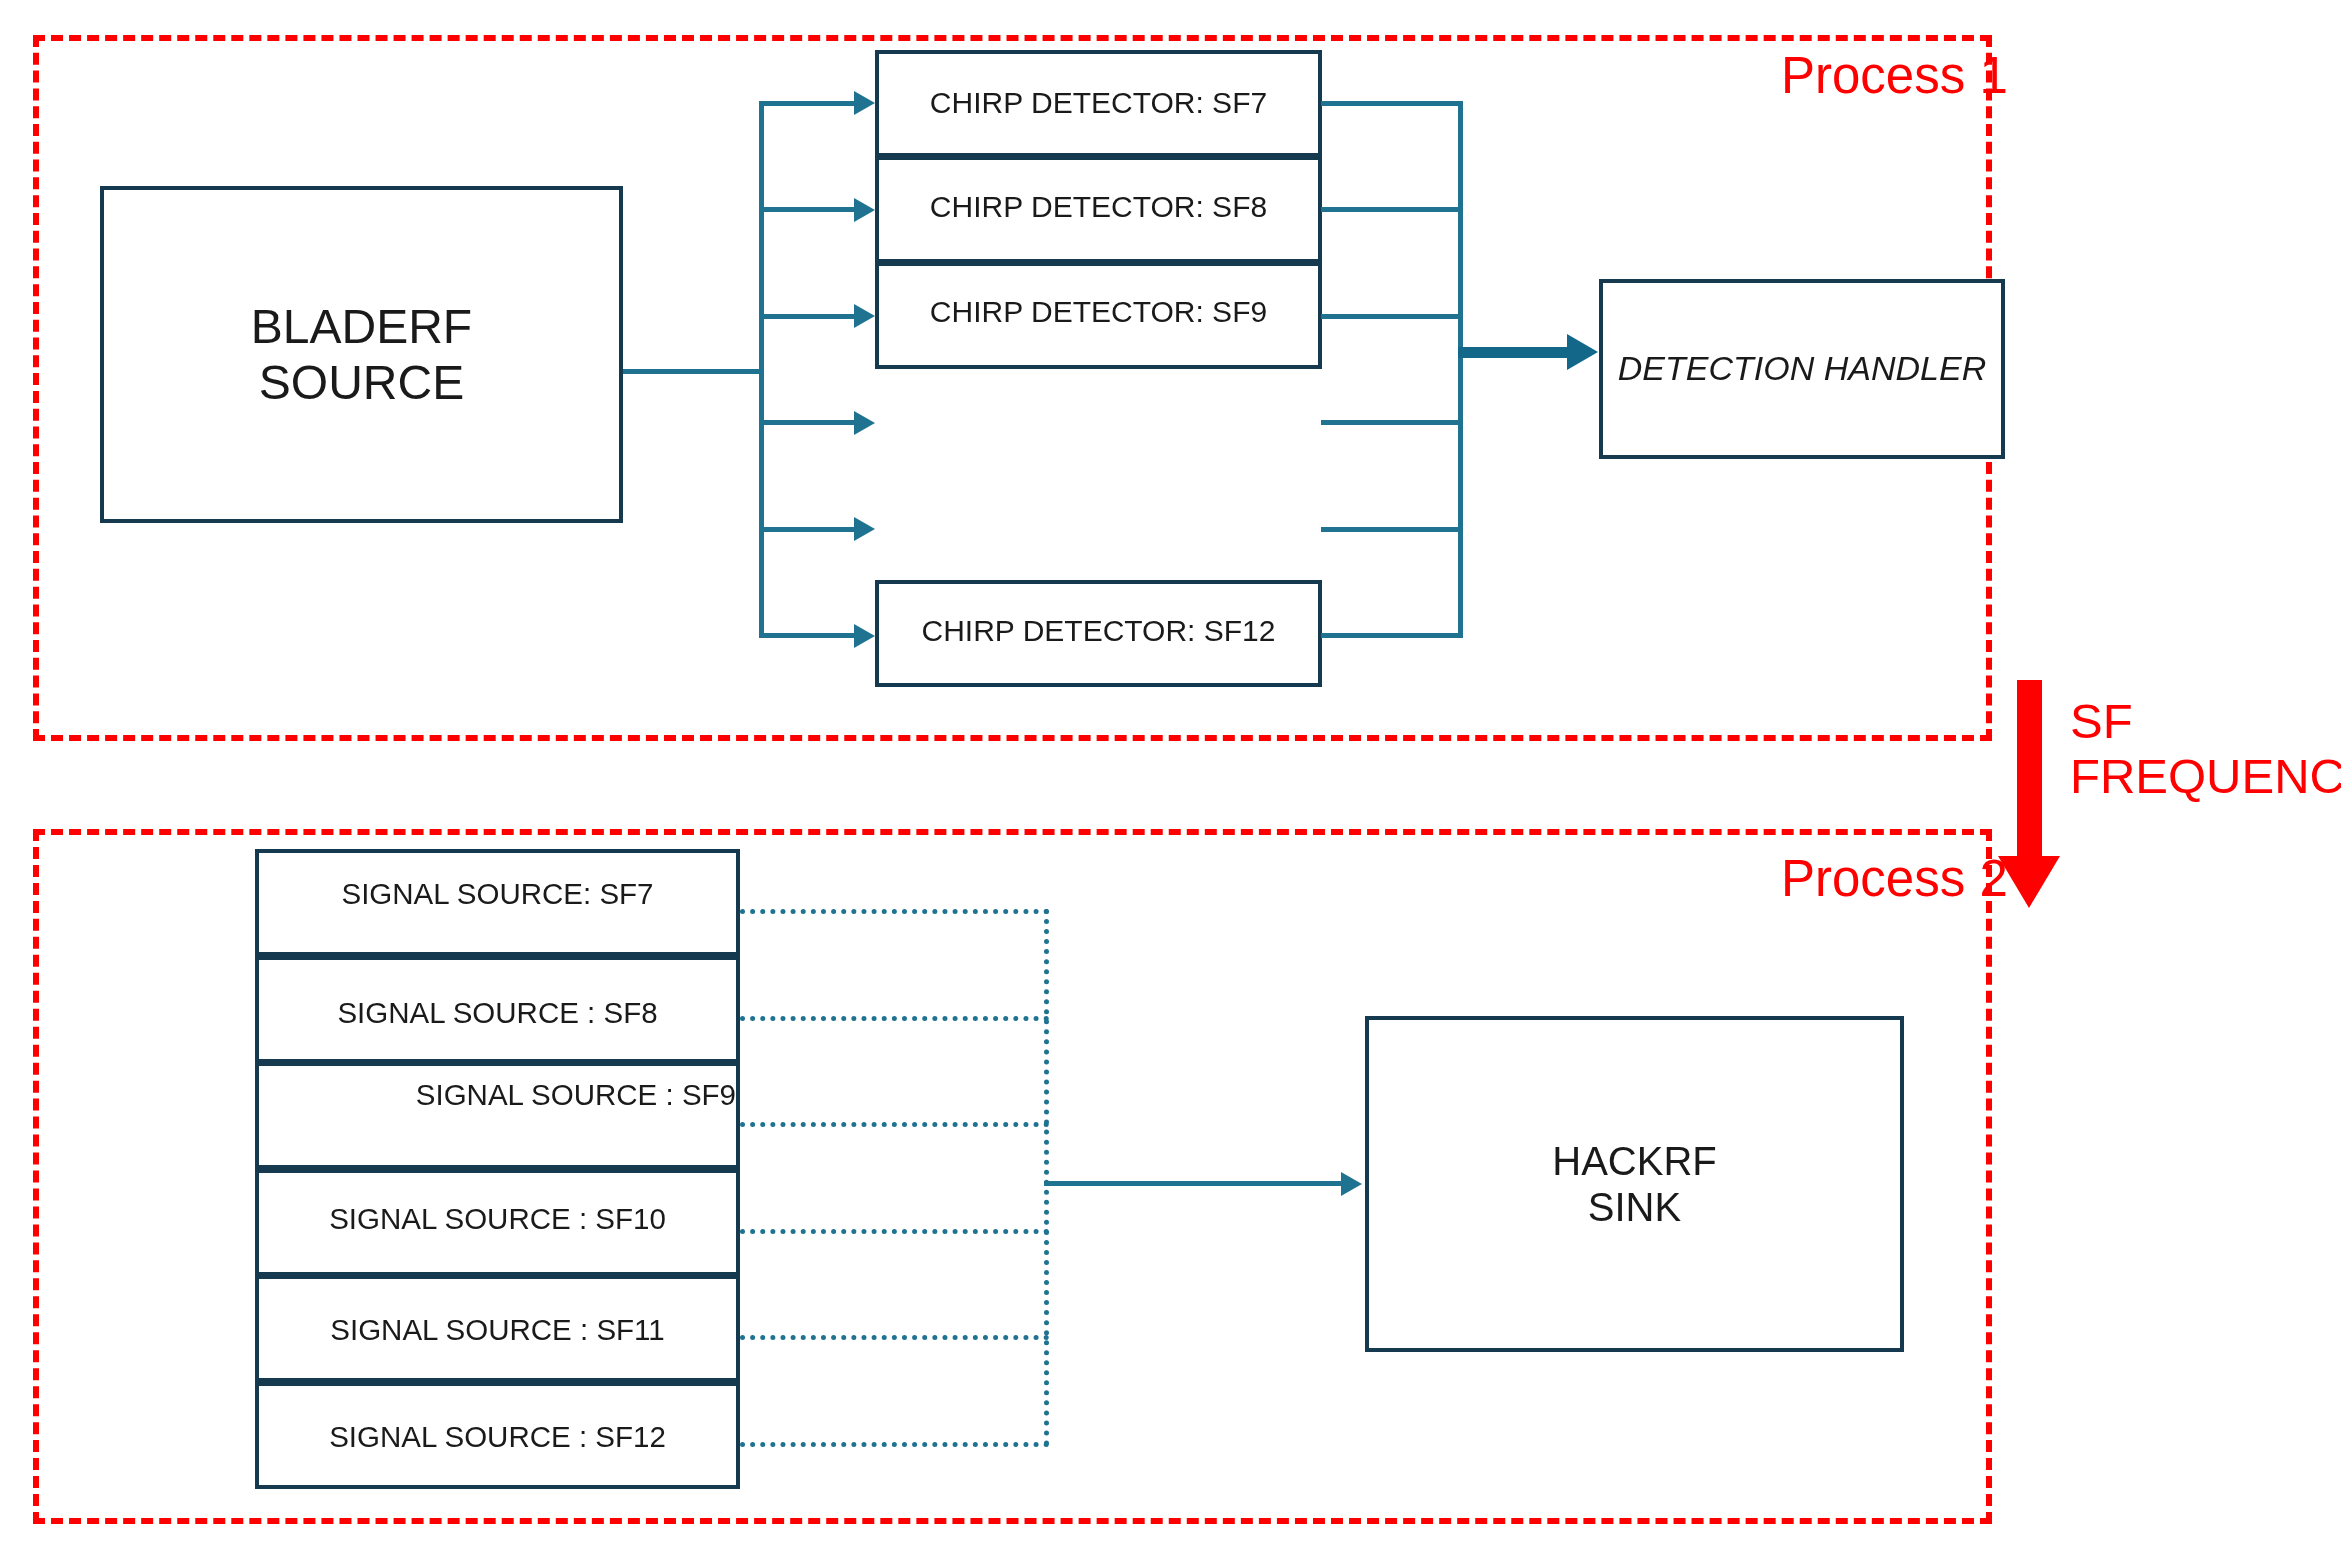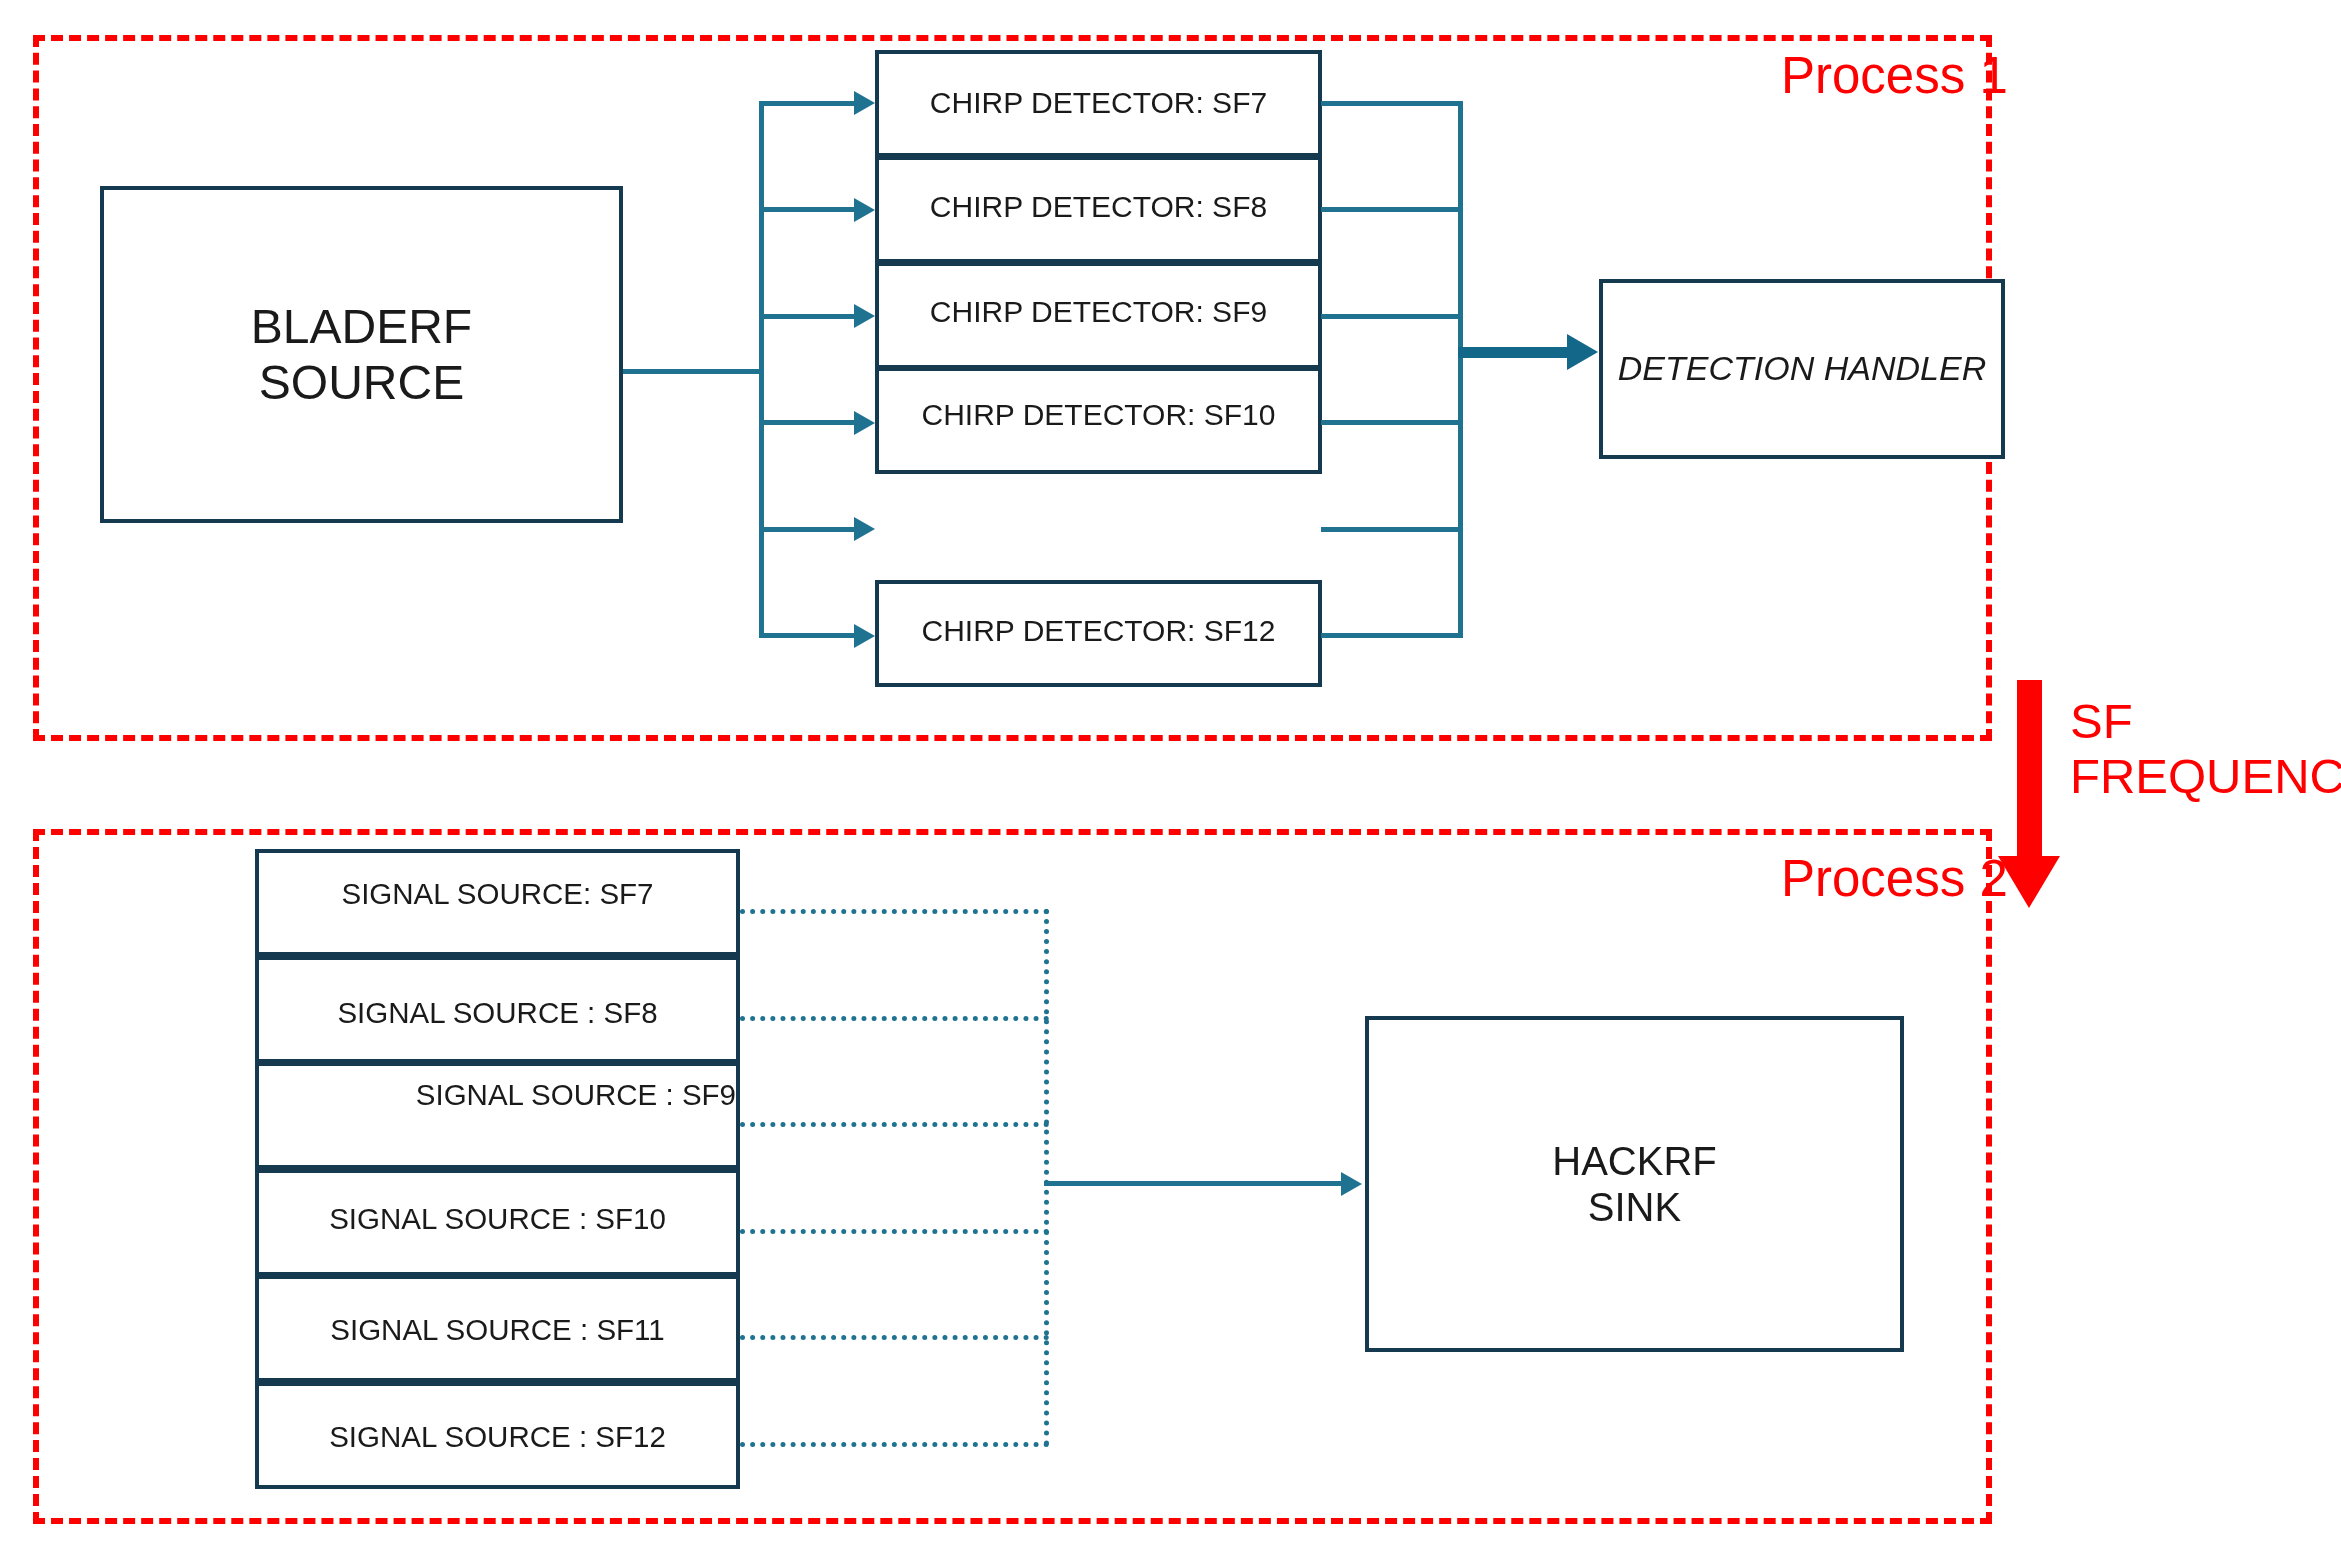--- a/index.html
+++ b/index.html
@@ -200,23 +200,20 @@
 
   <div class="row-block chirp-block" style="top:50px;  height:107px;padding-left:24px;">
     <span class="lbl" style="top:32px;">CHIRP DETECTOR: SF7</span>
   </div>
   <div class="row-block chirp-block" style="top:156px; height:107px;">
     <span class="lbl" style="top:30px;">CHIRP DETECTOR: SF8</span>
   </div>
   <div class="row-block chirp-block" style="top:262px; height:107px;">
     <span class="lbl" style="top:28.5px;">CHIRP DETECTOR: SF9</span>
   </div>
-  <div class="row-block chirp-block" style="top:367px; height:107px;">
-    <span class="lbl" style="top:27px;">CHIRP DETECTOR: SF10</span>
-  </div>
   <div class="row-block chirp-block" style="top:580px; height:107px;">
     <span class="lbl" style="top:30px;">CHIRP DETECTOR: SF12</span>
   </div>
 
   <div class="ln ln-h" style="left:1321px; top:101px; width:142px;"></div>
   <div class="ln ln-h" style="left:1321px; top:207px; width:142px;"></div>
   <div class="ln ln-h" style="left:1321px; top:314px; width:142px;"></div>
   <div class="ln ln-h" style="left:1321px; top:420px; width:142px;"></div>
   <div class="ln ln-h" style="left:1321px; top:527px; width:142px;"></div>
   <div class="ln ln-h" style="left:1321px; top:633px; width:142px;"></div>

